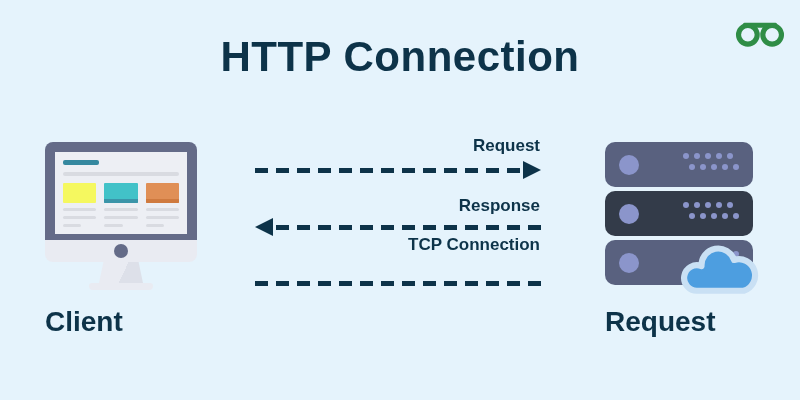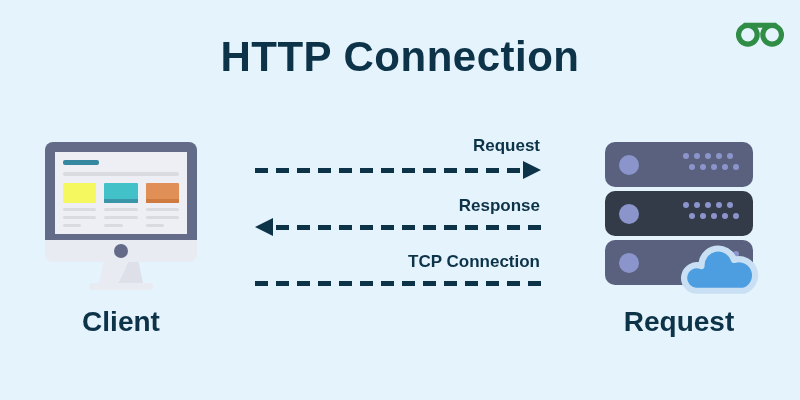--- a/index.html
+++ b/index.html
@@ -62,21 +62,21 @@
   .server-unit{position:absolute;left:605px;width:148px;height:45px;border-radius:10px;}
   .server-unit .led{position:absolute;left:14px;top:50%;width:20px;height:20px;margin-top:-10px;
         border-radius:50%;background:var(--periwinkle);}
   .dots{position:absolute;right:14px;top:11px;}
   .dotrow{display:flex;gap:5px;}
   .dotrow.offset{margin-top:5px;margin-left:6px;}
   .dot{width:6px;height:6px;border-radius:50%;background:var(--periwinkle);}
   .cloud{position:absolute;left:676px;top:236px;width:88px;height:62px;z-index:3;}
 
   
-  .caption{position:absolute;top:306px;text-align:center;
+  .caption{position:absolute;top:306px;text-align:left;
            font-size:28px;font-weight:700;color:var(--navy);}
   .caption.client{left:45px;width:152px;}
   .caption.server{left:605px;width:148px;}
 </style>
 </head>
 <body>
 
 <div class="canvas">
 
   <div class="title">HTTP Connection</div>
@@ -127,21 +127,21 @@
   <div class="caption client">Client</div>
 
   <div class="arrow-label" style="top:136px">Request</div>
   <div class="dash-line" style="left:255px;top:168px;width:266px"></div>
   <div class="head head-right" style="left:523px;top:161px"></div>
 
   <div class="arrow-label" style="top:196px">Response</div>
   <div class="head head-left" style="left:255px;top:218px"></div>
   <div class="dash-line" style="left:276px;top:225px;width:266px"></div>
 
-  <div class="arrow-label" style="top:252px">TCP Connection</div>
+  <div class="arrow-label" style="top:235px">TCP Connection</div>
   <div class="dash-line" style="left:255px;top:281px;width:287px"></div>
 
   <div class="server-unit" style="top:142px;background:#59617f">
     <div class="led"></div>
     <div class="dots">
       <div class="dotrow">
           <span class="dot"></span>
           <span class="dot"></span>
           <span class="dot"></span>
           <span class="dot"></span>

